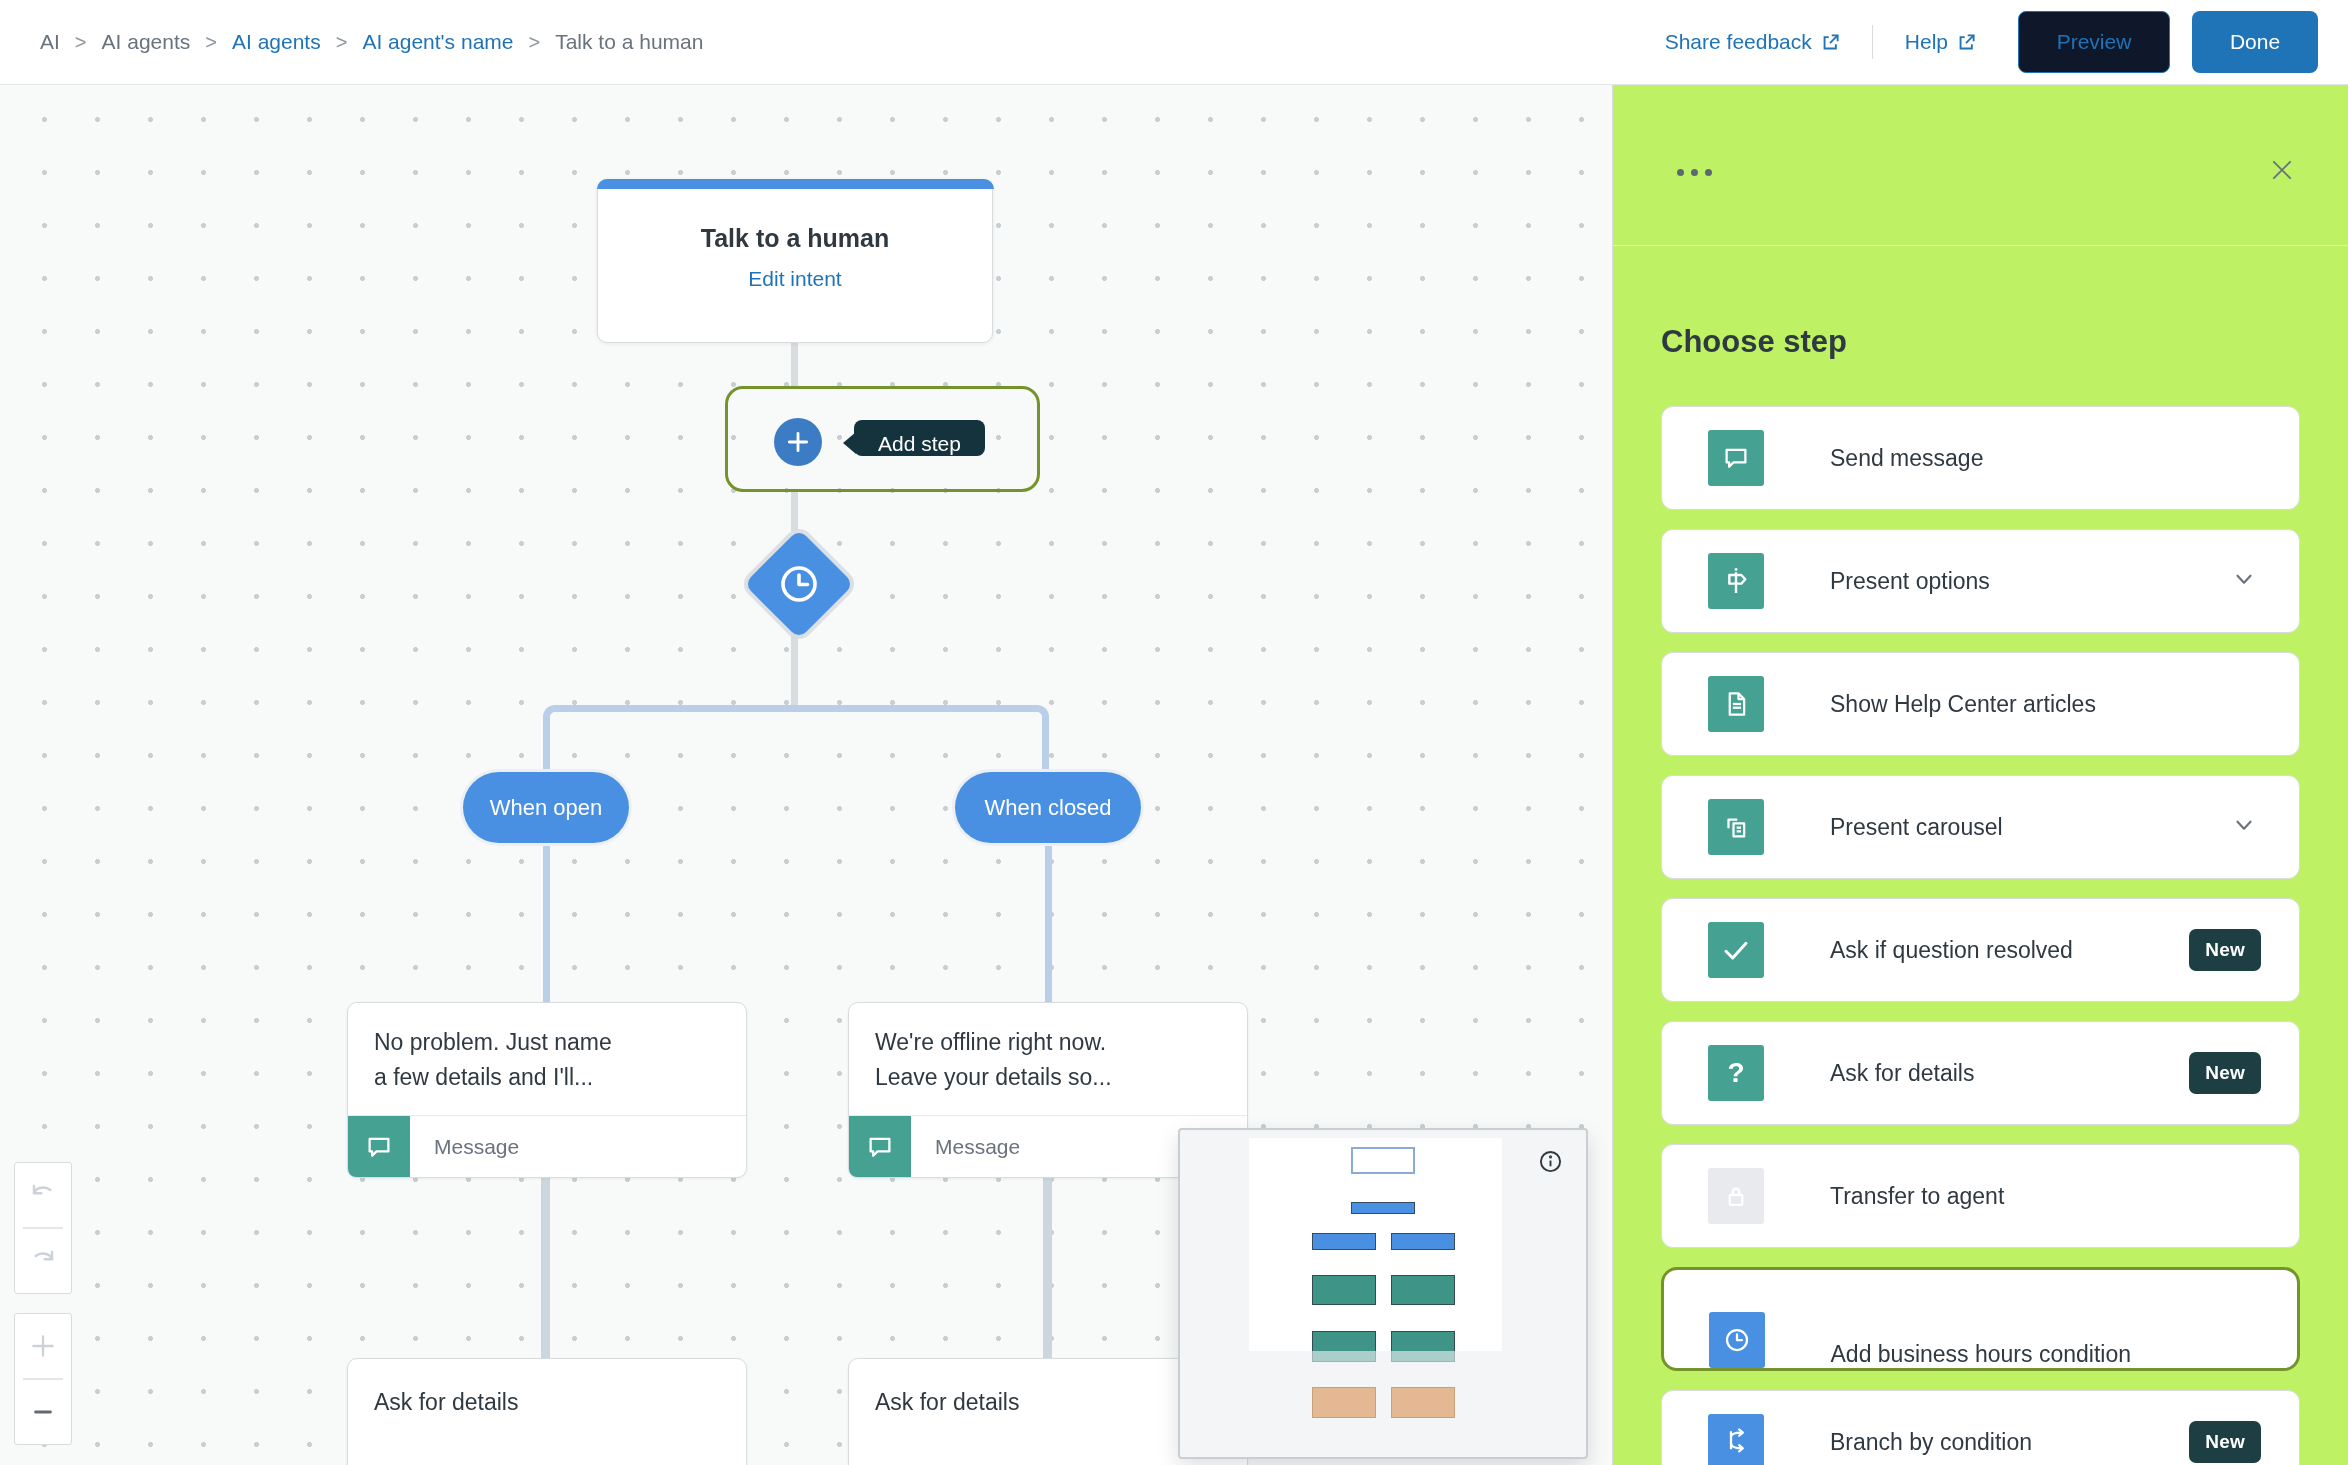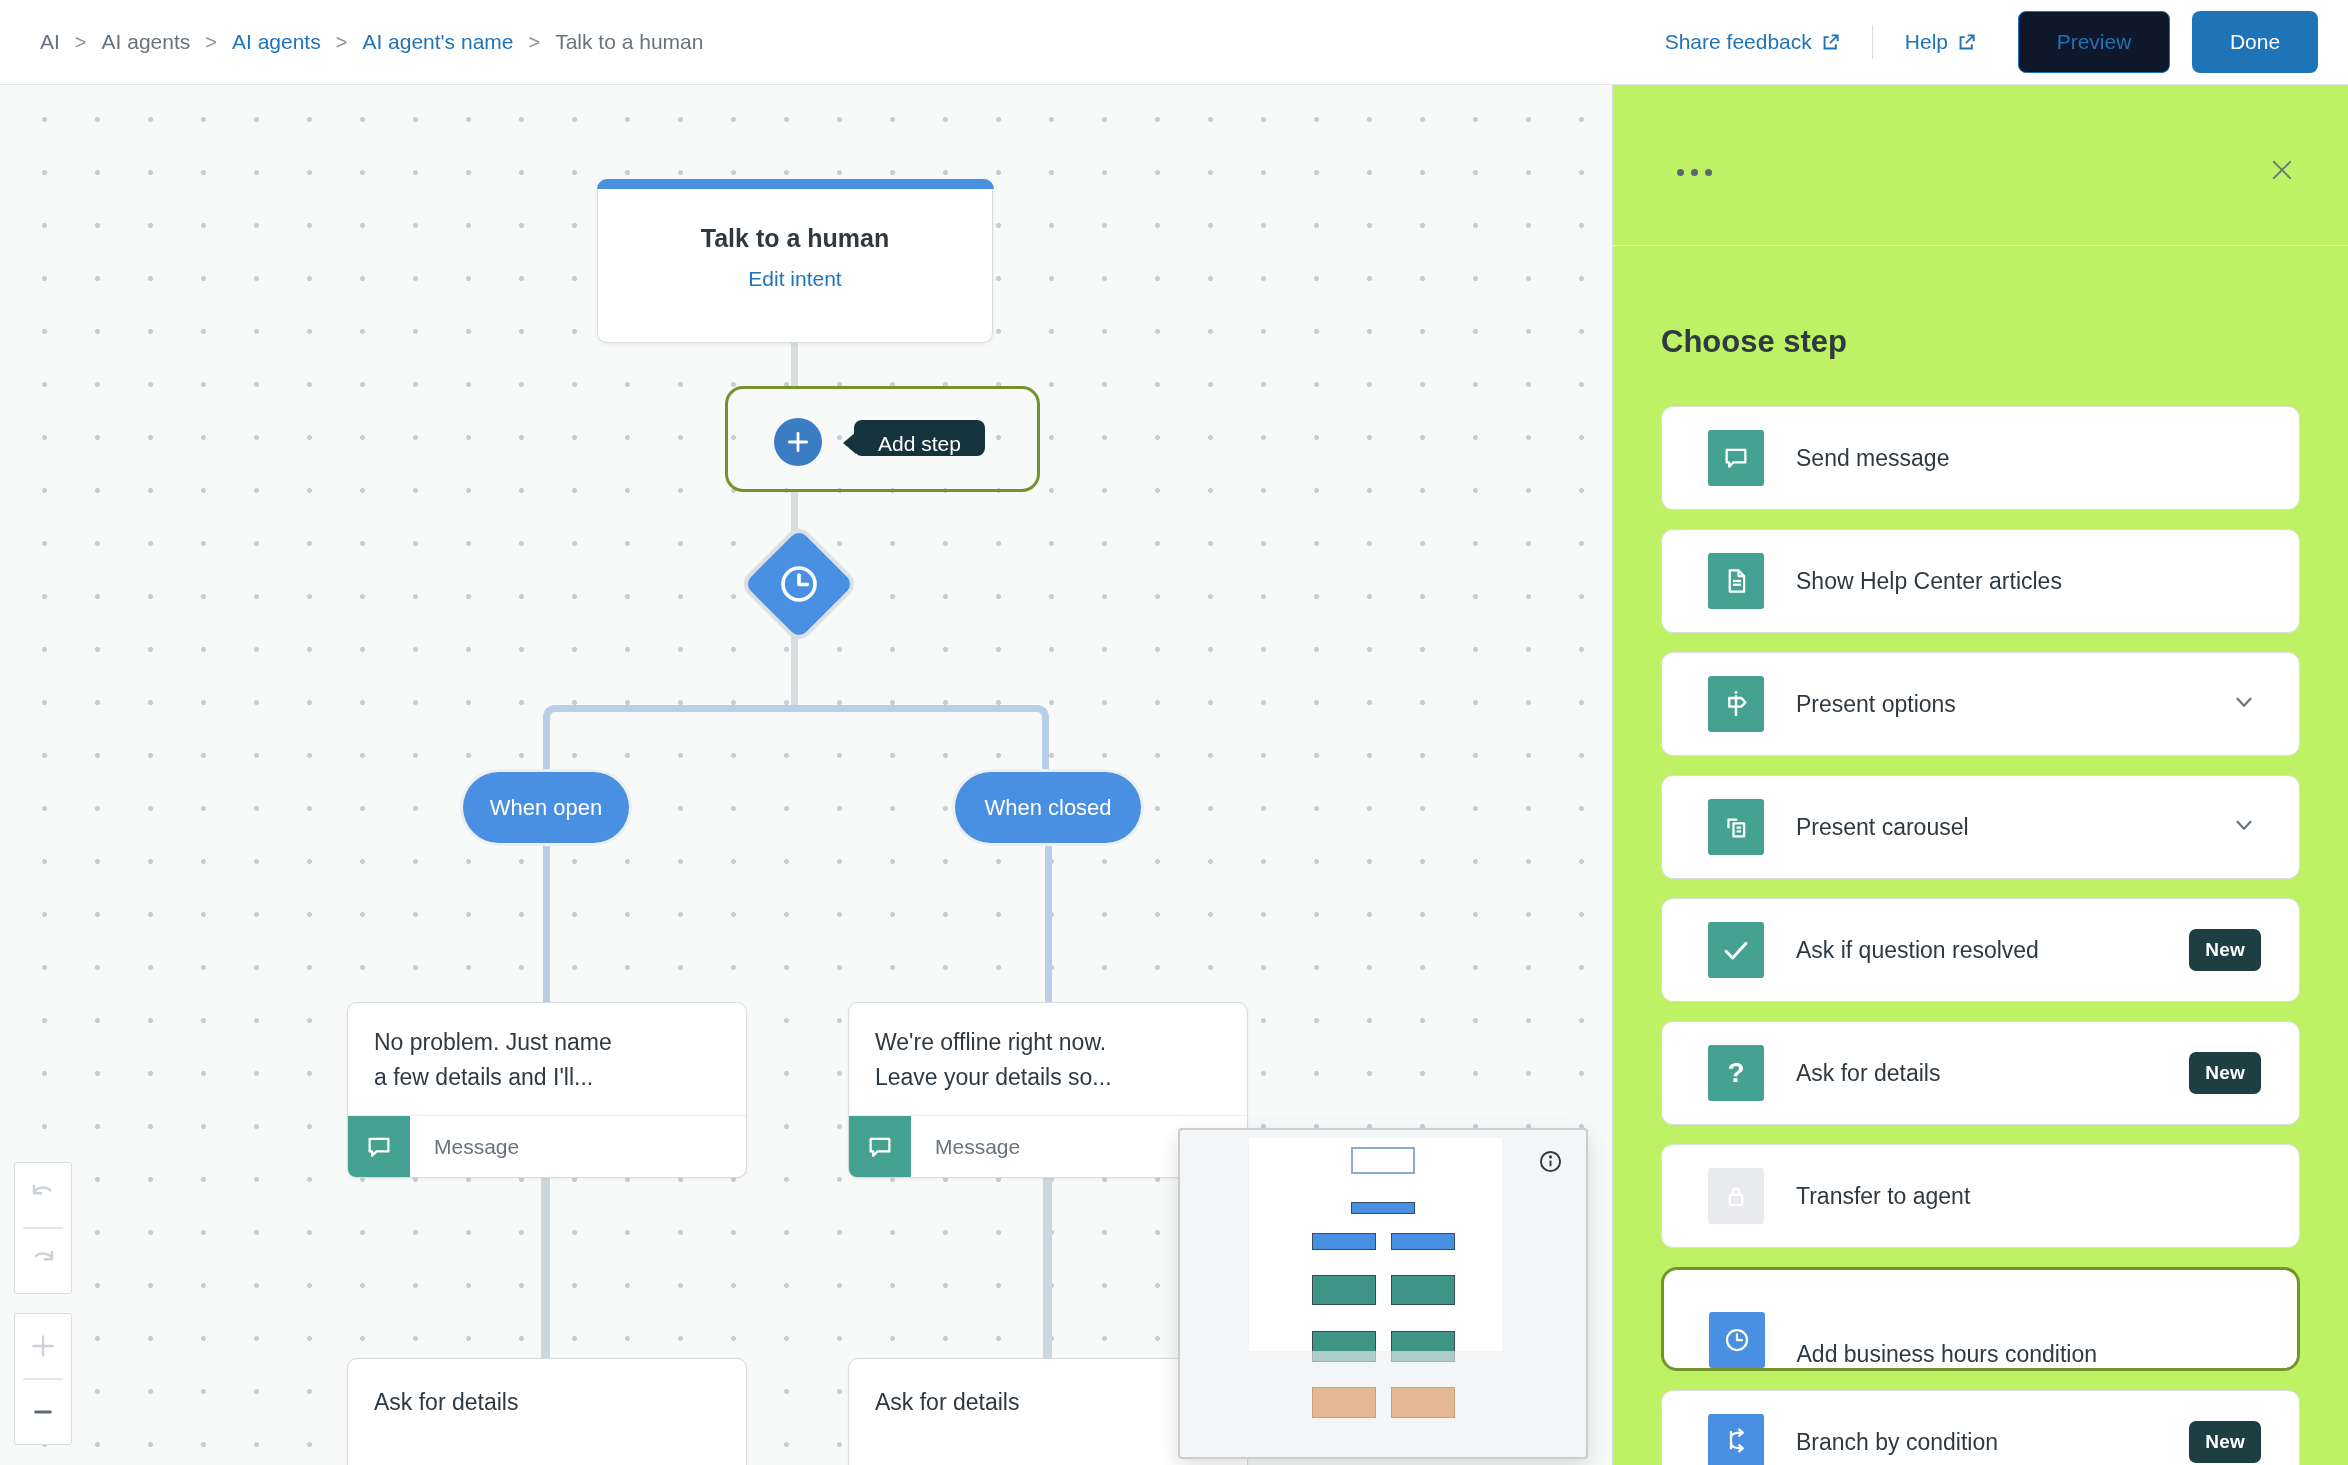--- a/index.html
+++ b/index.html
@@ -111,21 +111,21 @@
   .panel{position:absolute;top:85px;right:0;width:736px;height:1380px;background:#bef264;
     border-left:1px solid #d8dcde;overflow:hidden;z-index:90;}
   .panel-top{height:161px;border-bottom:1px solid #e8eaed;display:flex;align-items:center;
     justify-content:space-between;padding:14px 46px 0 56px;}
   .dots-btn{display:flex;gap:7px;cursor:pointer;padding:8px;}
   .dots-btn i{width:7px;height:7px;border-radius:50%;background:#5c6970;display:block;}
   .close-btn{cursor:pointer;padding:6px;}
   .panel-title{margin:78px 0 0 48px;font-size:31px;font-weight:600;color:#2f3941;}
   .step-list{margin:46px 48px 0;}
   .step-card{position:relative;height:104px;border:1.5px solid #d8dcde;border-radius:12px;
-    display:flex;align-items:center;padding-left:46px;margin-bottom:19px;cursor:pointer;background:#fff;}
+    display:flex;align-items:center;padding-left:46px;margin-bottom:19px;cursor:pointer;background:#fff;gap:34px;}
   .step-card.selected{border:3px solid var(--highlight-green);border-radius:16px;padding-left:44.5px;align-items:flex-end;}
   .step-icon{width:56px;height:56px;border-radius:3px;display:flex;align-items:center;
     justify-content:center;flex:0 0 auto;color:#fff;}
   .step-icon.teal{background:var(--teal);}
   .step-icon.blue{background:var(--accent-blue);}
   .step-icon.gray{background:#e8eaed;}
   .qmark{font-size:28px;font-weight:700;color:#fff;}
   .step-label{margin-left:32px;font-size:23px;color:#2f3941;}
   .step-chevron{position:absolute;right:42px;top:50%;transform:translateY(-50%);}
   .badge{position:absolute;right:38px;top:50%;transform:translateY(-50%);
@@ -333,41 +333,41 @@
       <div class="step-card">
         <div class="step-icon teal">
           <svg width="30" height="30" viewBox="0 0 24 24" fill="none" stroke="#fff" stroke-width="1.8" stroke-linejoin="round">
             <path d="M4.5 5.5h15v10H10l-3.5 3.5v-3.5h-2z"></path>
           </svg>
         </div>
         <div class="step-label">Send message</div>
       </div>
       <div class="step-card">
         <div class="step-icon teal">
+          <svg width="32" height="32" viewBox="0 0 24 24" fill="none" stroke="#fff" stroke-width="1.8" stroke-linejoin="round">
+            <circle cx="12" cy="3.4" r="1.1" fill="#fff" stroke="none"></circle>
+            <line x1="12" y1="5.4" x2="12" y2="21"></line>
+            <path d="M7 7.5h9l3 3.2-3 3.3H7z"></path>
+          </svg>
+        </div>
+        <div class="step-label">Present options</div>
+        <span class="step-chevron"><svg width="26" height="26" viewBox="0 0 24 24" fill="none" stroke="#68737d" stroke-width="2" stroke-linecap="round" stroke-linejoin="round">
+            <polyline points="6,9 12,15.5 18,9"></polyline>
+          </svg></span>
+      </div>
+      <div class="step-card">
+        <div class="step-icon teal">
           <svg width="30" height="30" viewBox="0 0 24 24" fill="none" stroke="#fff" stroke-width="1.8" stroke-linejoin="round">
             <path d="M7 3.5h7l4.5 4.5v12.5H7z"></path>
             <path d="M14 3.5V8h4.5"></path>
             <line x1="9.5" y1="12" x2="16" y2="12"></line>
             <line x1="9.5" y1="15" x2="16" y2="15"></line>
           </svg>
         </div>
         <div class="step-label">Show Help Center articles</div>
-      </div>
-      <div class="step-card">
-        <div class="step-icon teal">
-          <svg width="32" height="32" viewBox="0 0 24 24" fill="none" stroke="#fff" stroke-width="1.8" stroke-linejoin="round">
-            <circle cx="12" cy="3.4" r="1.1" fill="#fff" stroke="none"></circle>
-            <line x1="12" y1="5.4" x2="12" y2="21"></line>
-            <path d="M7 7.5h9l3 3.2-3 3.3H7z"></path>
-          </svg>
-        </div>
-        <div class="step-label">Present options</div>
-        <span class="step-chevron"><svg width="26" height="26" viewBox="0 0 24 24" fill="none" stroke="#68737d" stroke-width="2" stroke-linecap="round" stroke-linejoin="round">
-            <polyline points="6,9 12,15.5 18,9"></polyline>
-          </svg></span>
       </div>
       <div class="step-card">
         <div class="step-icon teal">
           <svg width="30" height="30" viewBox="0 0 24 24" fill="none" stroke="#fff" stroke-width="1.8" stroke-linejoin="round">
             <path d="M6 13V6h7"></path>
             <rect x="10" y="9" width="8.5" height="10.5"></rect>
             <line x1="12.5" y1="12.5" x2="16" y2="12.5"></line>
             <line x1="12.5" y1="15.5" x2="16" y2="15.5"></line>
           </svg>
         </div>

